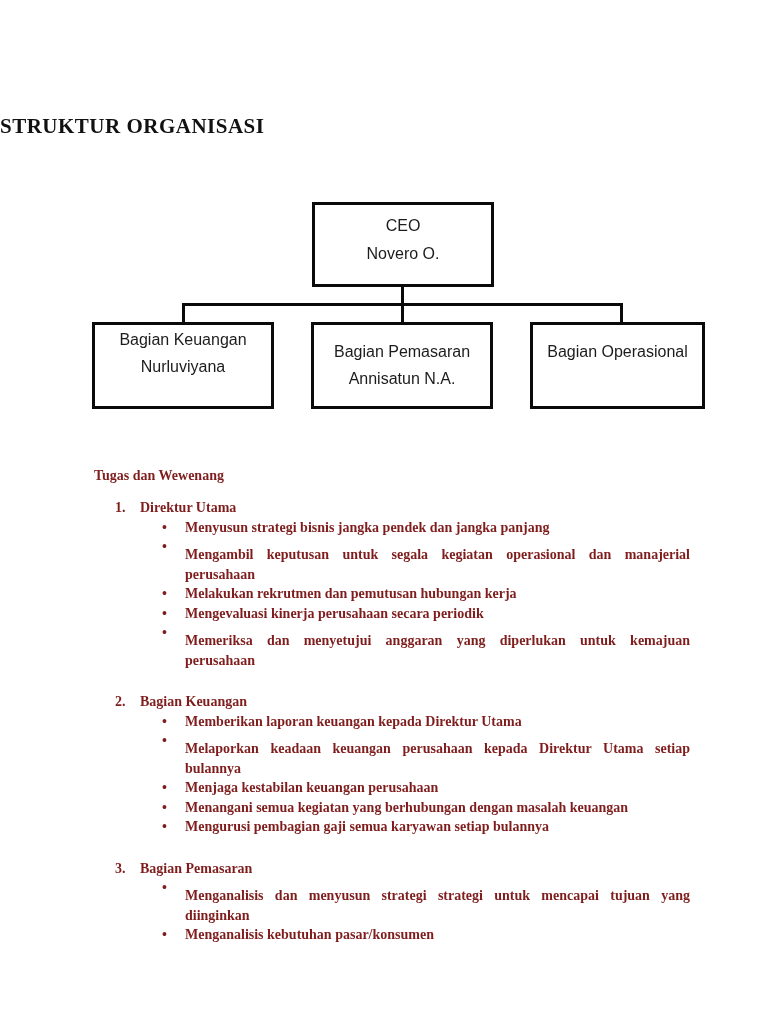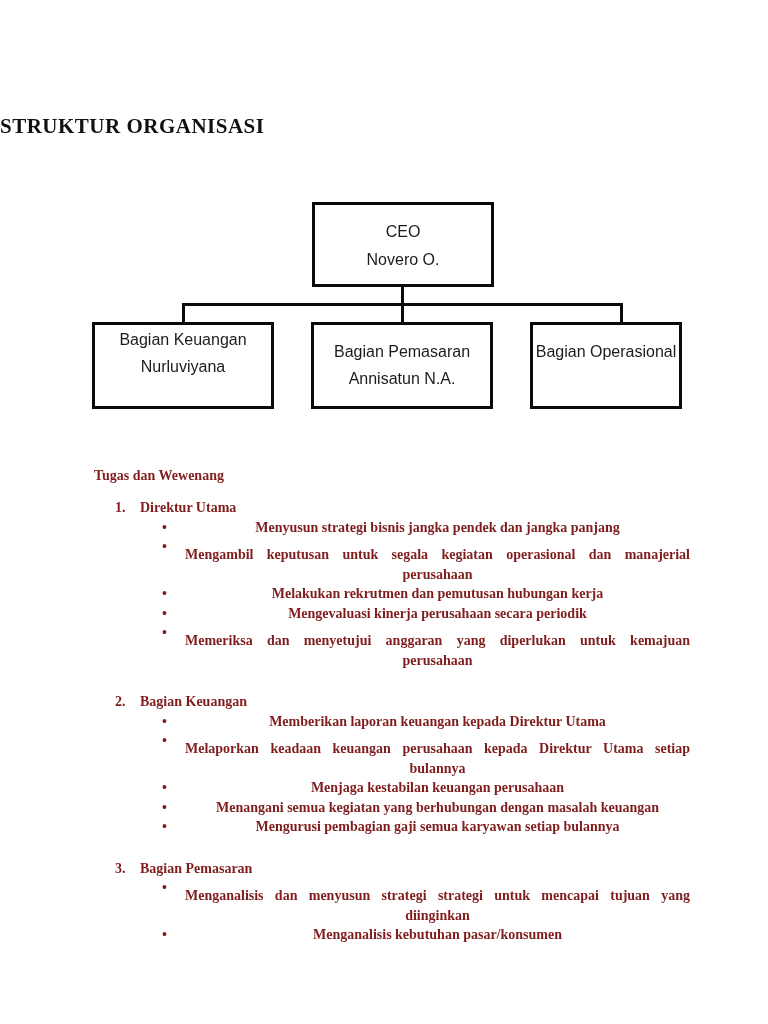--- a/index.html
+++ b/index.html
@@ -33,25 +33,25 @@
     box-sizing: border-box;
     border: 3px solid #0a0a0a;
     background: #ffffff;
     font-family: "Liberation Sans", "DejaVu Sans", sans-serif;
     font-size: 16px;
     color: #1c1c1c;
     text-align: center;
   }
   .org-box .line { line-height: 27px; }
 
-  .box-ceo  { left: 312px; top: 202px; width: 182px; height: 85px; padding-top: 13px; }
+  .box-ceo  { left: 312px; top: 202px; width: 182px; height: 85px; padding-top: 7px; }
   .box-ceo .line { line-height: 28px; }
   .box-keuangan    { left: 92px;  top: 322px; width: 182px; height: 87px; padding-top: 1px; }
   .box-pemasaran   { left: 311px; top: 322px; width: 182px; height: 87px; padding-top: 13px; }
-  .box-operasional { left: 530px; top: 322px; width: 152px; height: 87px; padding-top: 13px; }
+  .box-operasional { left: 530px; top: 322px; width: 175px; height: 87px; padding-top: 13px; }
 
   .cline { position: absolute; background: #0a0a0a; }
   .cl-ceo-drop   { left: 401px; top: 287px; width: 3px;  height: 18px; }
   .cl-horizontal { left: 182px; top: 303px; width: 441px; height: 3px; }
   .cl-stub-left  { left: 182px; top: 303px; width: 3px;  height: 20px; }
   .cl-stub-mid   { left: 401px; top: 303px; width: 3px;  height: 20px; }
   .cl-stub-right { left: 620px; top: 303px; width: 3px;  height: 20px; }
 
   
   .tasks {
@@ -68,21 +68,21 @@
   .task-section { margin-top: 12px; }
   .task-section + .task-section { margin-top: 22px; }
 
   .sec-title { display: flex; padding-left: 21px; }
   .sec-num   { display: inline-block; width: 25px; flex: 0 0 25px; }
 
   .bullet-row { display: flex; margin-left: 68px; }
   .bullet-dot { display: inline-block; width: 23px; flex: 0 0 23px; }
   .bullet-text { flex: 1 1 auto; min-width: 0; }
   .bullet-text .jline { text-align: justify; text-align-last: justify; margin-top: 8px; }
-  .bullet-text .nline { text-align: center; }
+  .bullet-text .nline { text-align: left; }
 </style>
 </head>
 <body>
 
 <div class="page">
 
   <h1 class="doc-title">STRUKTUR ORGANISASI</h1>
 
   <div class="chart">
 

